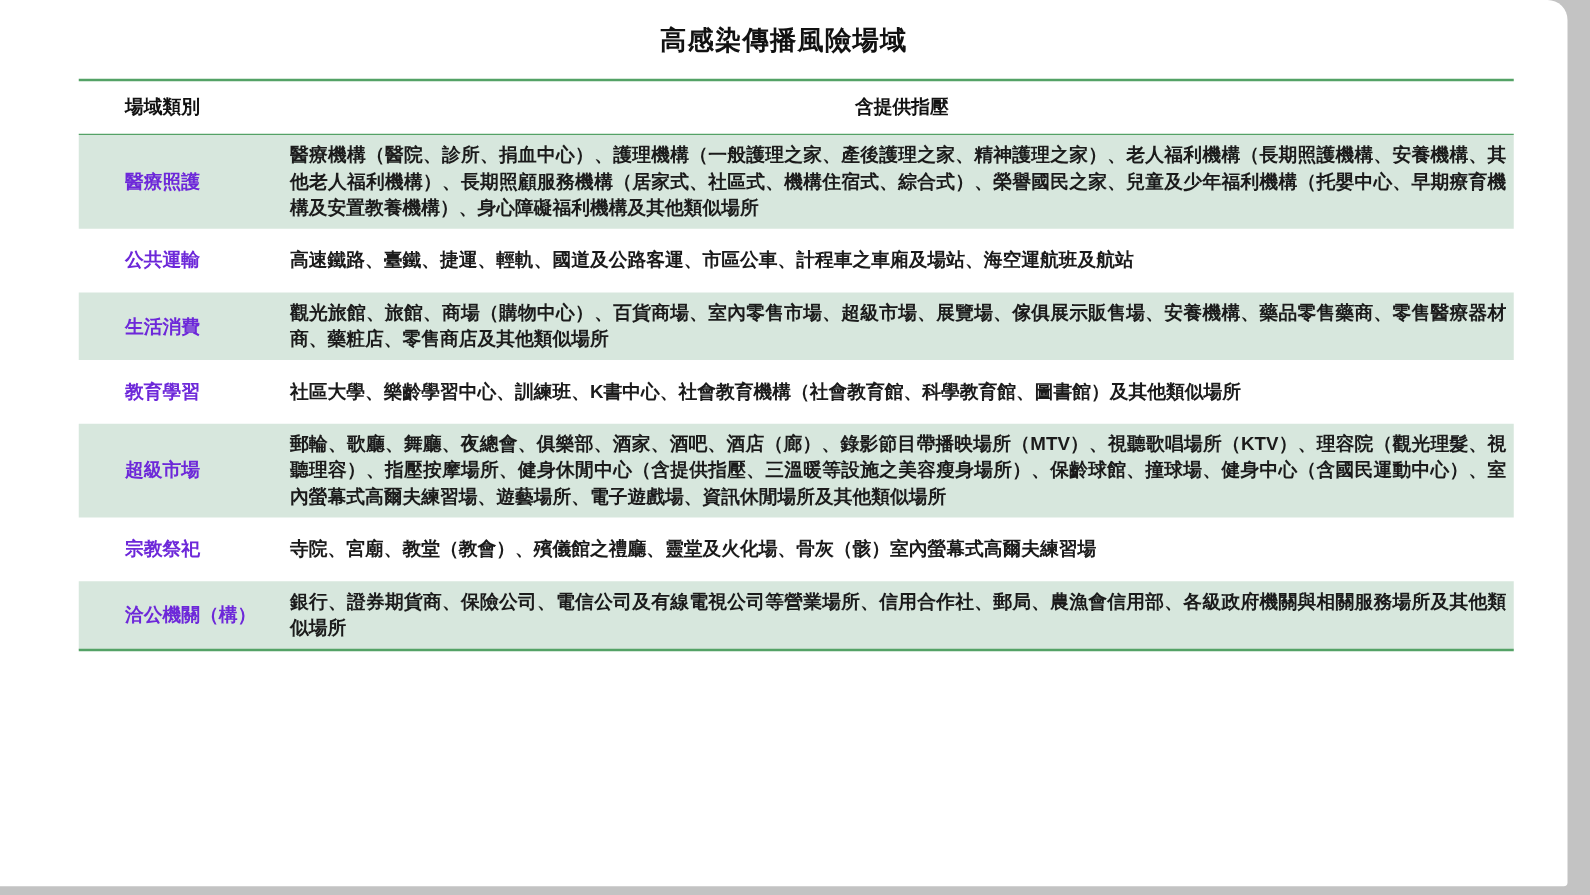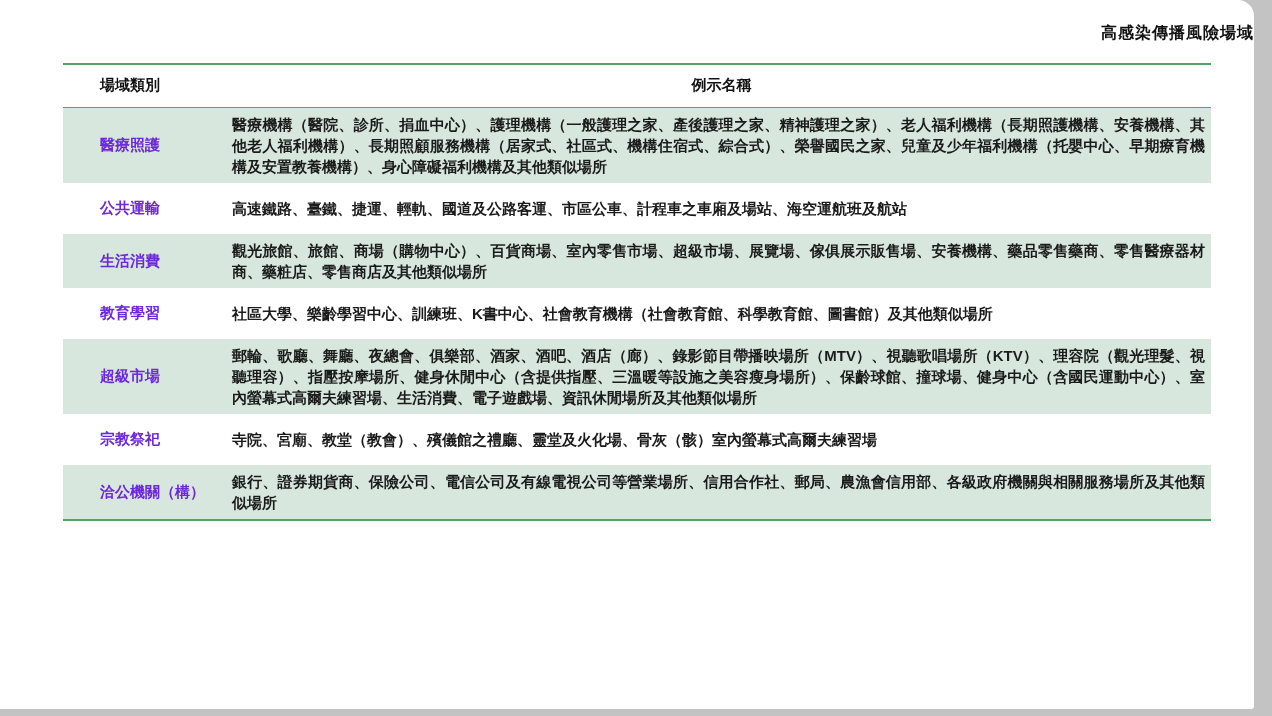--- a/index.html
+++ b/index.html
@@ -13,22 +13,22 @@
     position: absolute;
     top: 0; left: 0;
     width: 1254px; height: 709px;
     background: #ffffff;
     border-top-right-radius: 16px;
     border-bottom-right-radius: 3px;
     overflow: hidden;
   }
   .doc-title {
     padding-top: 20px;
-    text-align: right;
-    font-size: 16px;
+    text-align: center;
+    font-size: 21px;
     line-height: 26px;
     font-weight: 700;
     color: #111111;
     letter-spacing: 1px;
   }
   table.risk-table {
     margin: 17px 0 0 63px;
     width: 1148px;
     border-collapse: collapse;
     table-layout: fixed;
@@ -77,21 +77,21 @@
   <div class="doc-title">高感染傳播風險場域</div>
 
   <table class="risk-table">
     <colgroup>
       <col class="cat-col">
       <col class="ex-col">
     </colgroup>
     <thead>
       <tr>
         <th class="cat-h">場域類別</th>
-        <th class="ex-h">例示名稱</th>
+        <th class="ex-h">含提供指壓</th>
       </tr>
     </thead>
     <tbody>
 
     <tr>
         <th class="cat">醫療照護</th>
         <td class="ex">醫療機構（醫院、診所、捐血中心）、護理機構（一般護理之家、產後護理之家、精神護理之家）、老人福利機構（長期照護機構、安養機構、其他老人福利機構）、長期照顧服務機構（居家式、社區式、機構住宿式、綜合式）、榮譽國民之家、兒童及少年福利機構（托嬰中心、早期療育機構及安置教養機構）、身心障礙福利機構及其他類似場所</td>
       </tr>
         <tr>
         <th class="cat">公共運輸</th>
@@ -100,21 +100,21 @@
         <tr>
         <th class="cat">生活消費</th>
         <td class="ex">觀光旅館、旅館、商場（購物中心）、百貨商場、室內零售市場、超級市場、展覽場、傢俱展示販售場、安養機構、藥品零售藥商、零售醫療器材商、藥粧店、零售商店及其他類似場所</td>
       </tr>
         <tr>
         <th class="cat">教育學習</th>
         <td class="ex">社區大學、樂齡學習中心、訓練班、K書中心、社會教育機構（社會教育館、科學教育館、圖書館）及其他類似場所</td>
       </tr>
         <tr>
         <th class="cat">超級市場</th>
-        <td class="ex">郵輪、歌廳、舞廳、夜總會、俱樂部、酒家、酒吧、酒店（廊）、錄影節目帶播映場所（MTV）、視聽歌唱場所（KTV）、理容院（觀光理髮、視聽理容）、指壓按摩場所、健身休閒中心（含提供指壓、三溫暖等設施之美容瘦身場所）、保齡球館、撞球場、健身中心（含國民運動中心）、室內螢幕式高爾夫練習場、生活消費、電子遊戲場、資訊休閒場所及其他類似場所</td>
+        <td class="ex">郵輪、歌廳、舞廳、夜總會、俱樂部、酒家、酒吧、酒店（廊）、錄影節目帶播映場所（MTV）、視聽歌唱場所（KTV）、理容院（觀光理髮、視聽理容）、指壓按摩場所、健身休閒中心（含提供指壓、三溫暖等設施之美容瘦身場所）、保齡球館、撞球場、健身中心（含國民運動中心）、室內螢幕式高爾夫練習場、遊藝場所、電子遊戲場、資訊休閒場所及其他類似場所</td>
       </tr>
         <tr>
         <th class="cat">宗教祭祀</th>
         <td class="ex">寺院、宮廟、教堂（教會）、殯儀館之禮廳、靈堂及火化場、骨灰（骸）室內螢幕式高爾夫練習場</td>
       </tr>
         <tr>
         <th class="cat">洽公機關（構）</th>
         <td class="ex">銀行、證券期貨商、保險公司、電信公司及有線電視公司等營業場所、信用合作社、郵局、農漁會信用部、各級政府機關與相關服務場所及其他類似場所</td>
       </tr>
       </tbody>

